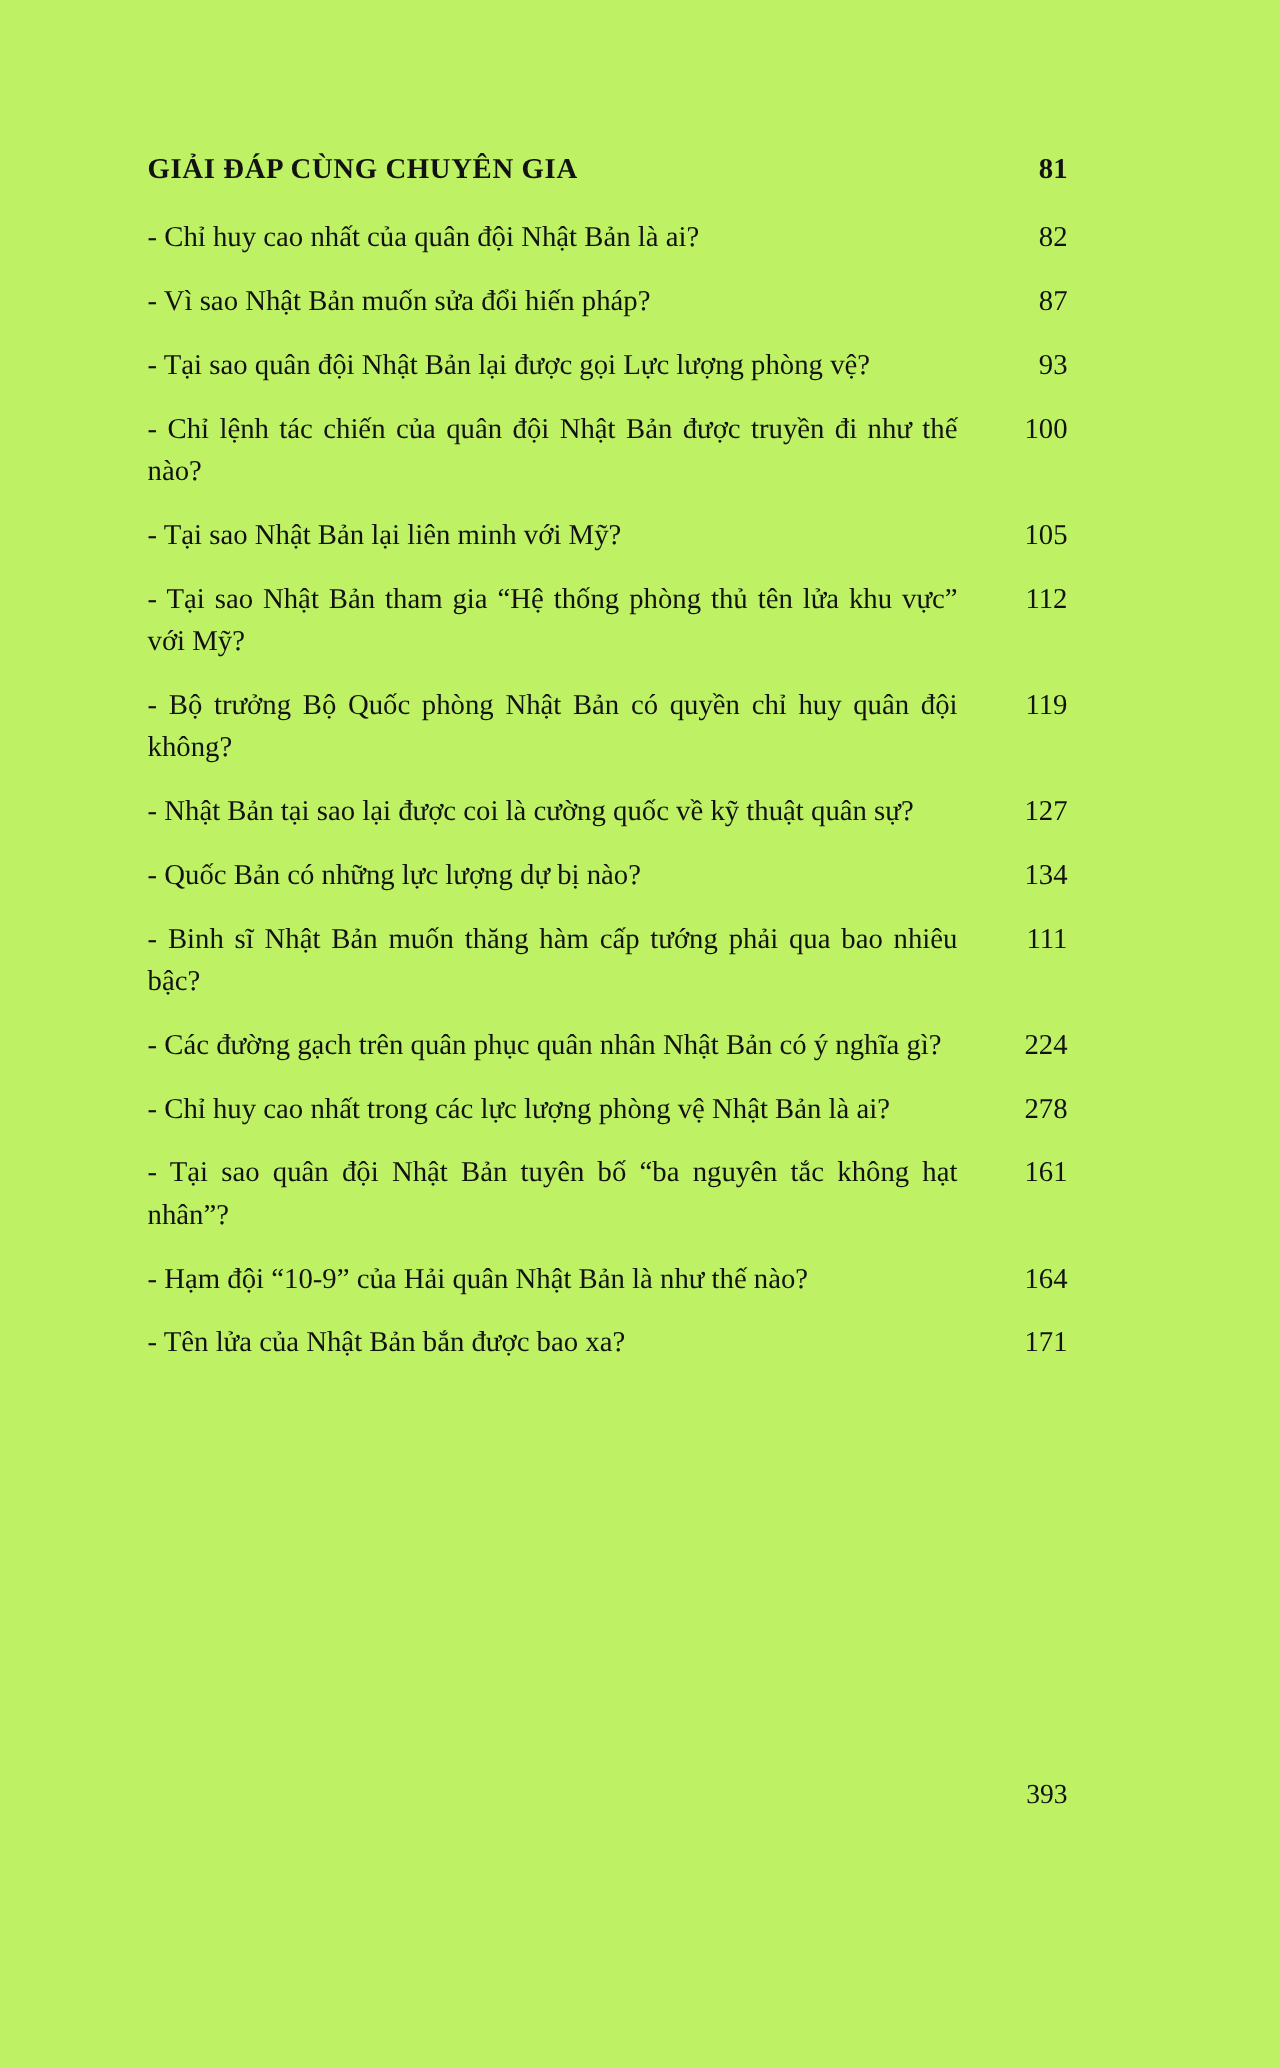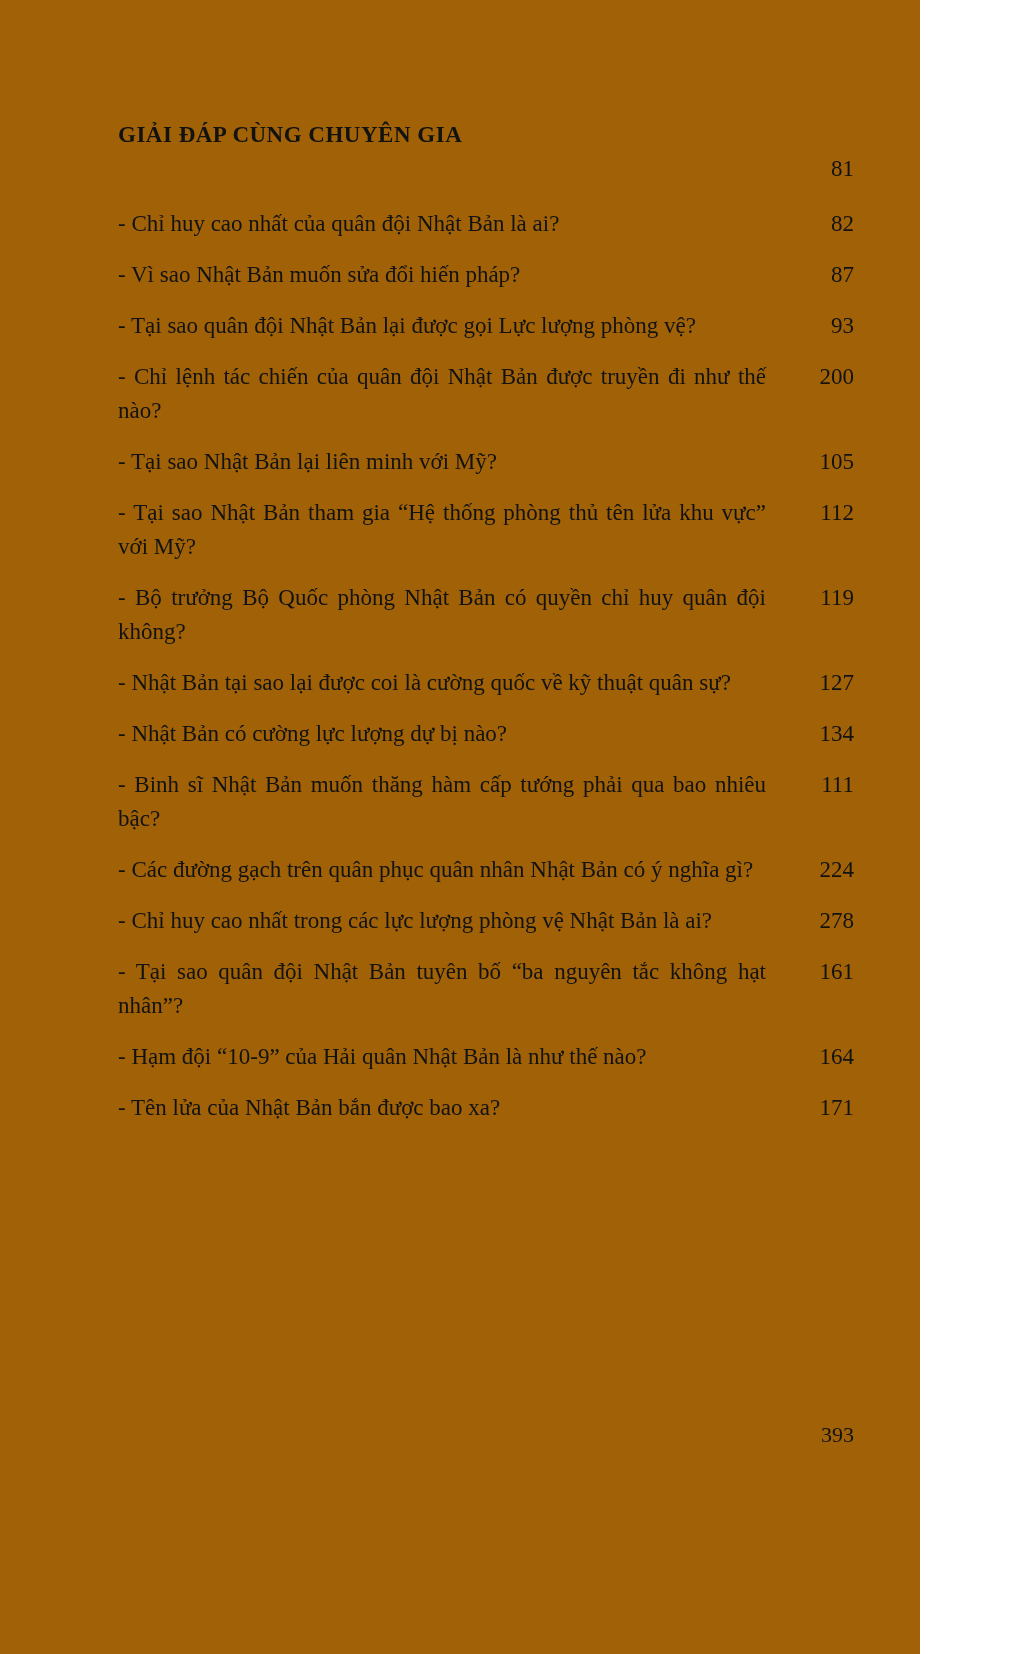--- a/index.html
+++ b/index.html
@@ -3,23 +3,23 @@
 <meta charset="utf-8">
 <style>
   * { margin: 0; padding: 0; box-sizing: border-box; }
 
   html, body {
     background: #ffffff;
   }
 
   .page {
     position: relative;
-    width: 920px;
+    width: 1024px;
     height: 1654px;
-    background: #a16207;
+    background: #bef264;
     font-family: "Liberation Serif", "DejaVu Serif", serif;
     color: #121212;
     overflow: hidden;
   }
 
   .content {
     position: absolute;
     left: 118px;
     top: 118px;
     width: 736px;
@@ -49,22 +49,21 @@
     font-weight: bold;
     margin-bottom: 21px;
   }
 
   .toc-heading .toc-text {
     text-align: left;
     letter-spacing: 0.5px;
   }
 
   .toc-heading .toc-page {
-    font-weight: normal;
-    margin-top: 34px;
+    font-weight: bold;
   }
 
   .footer-page-number {
     position: absolute;
     left: 118px;
     top: 1418px;
     width: 736px;
     text-align: right;
     font-size: 22px;
     line-height: 34px;
@@ -93,21 +92,21 @@
     <span class="toc-page">87</span>
   </div>
 
   <div class="toc-row">
     <span class="toc-text">- Tại sao quân đội Nhật Bản lại được gọi Lực lượng phòng vệ?</span>
     <span class="toc-page">93</span>
   </div>
 
   <div class="toc-row">
     <span class="toc-text">- Chỉ lệnh tác chiến của quân đội Nhật Bản được truyền đi như thế nào?</span>
-    <span class="toc-page">200</span>
+    <span class="toc-page">100</span>
   </div>
 
   <div class="toc-row">
     <span class="toc-text">- Tại sao Nhật Bản lại liên minh với Mỹ?</span>
     <span class="toc-page">105</span>
   </div>
 
   <div class="toc-row">
     <span class="toc-text">- Tại sao Nhật Bản tham gia “Hệ thống phòng thủ tên lửa khu vực” với Mỹ?</span>
     <span class="toc-page">112</span>
@@ -118,21 +117,21 @@
     <span class="toc-page">119</span>
   </div>
 
 
   <div class="toc-row">
     <span class="toc-text">- Nhật Bản tại sao lại được coi là cường quốc về kỹ thuật quân sự?</span>
     <span class="toc-page">127</span>
   </div>
 
   <div class="toc-row">
-    <span class="toc-text">- Nhật Bản có cường lực lượng dự bị nào?</span>
+    <span class="toc-text">- Quốc Bản có những lực lượng dự bị nào?</span>
     <span class="toc-page">134</span>
   </div>
 
 
   <div class="toc-row">
     <span class="toc-text">- Binh sĩ Nhật Bản muốn thăng hàm cấp tướng phải qua bao nhiêu bậc?</span>
     <span class="toc-page">111</span>
   </div>
 
   <div class="toc-row">

